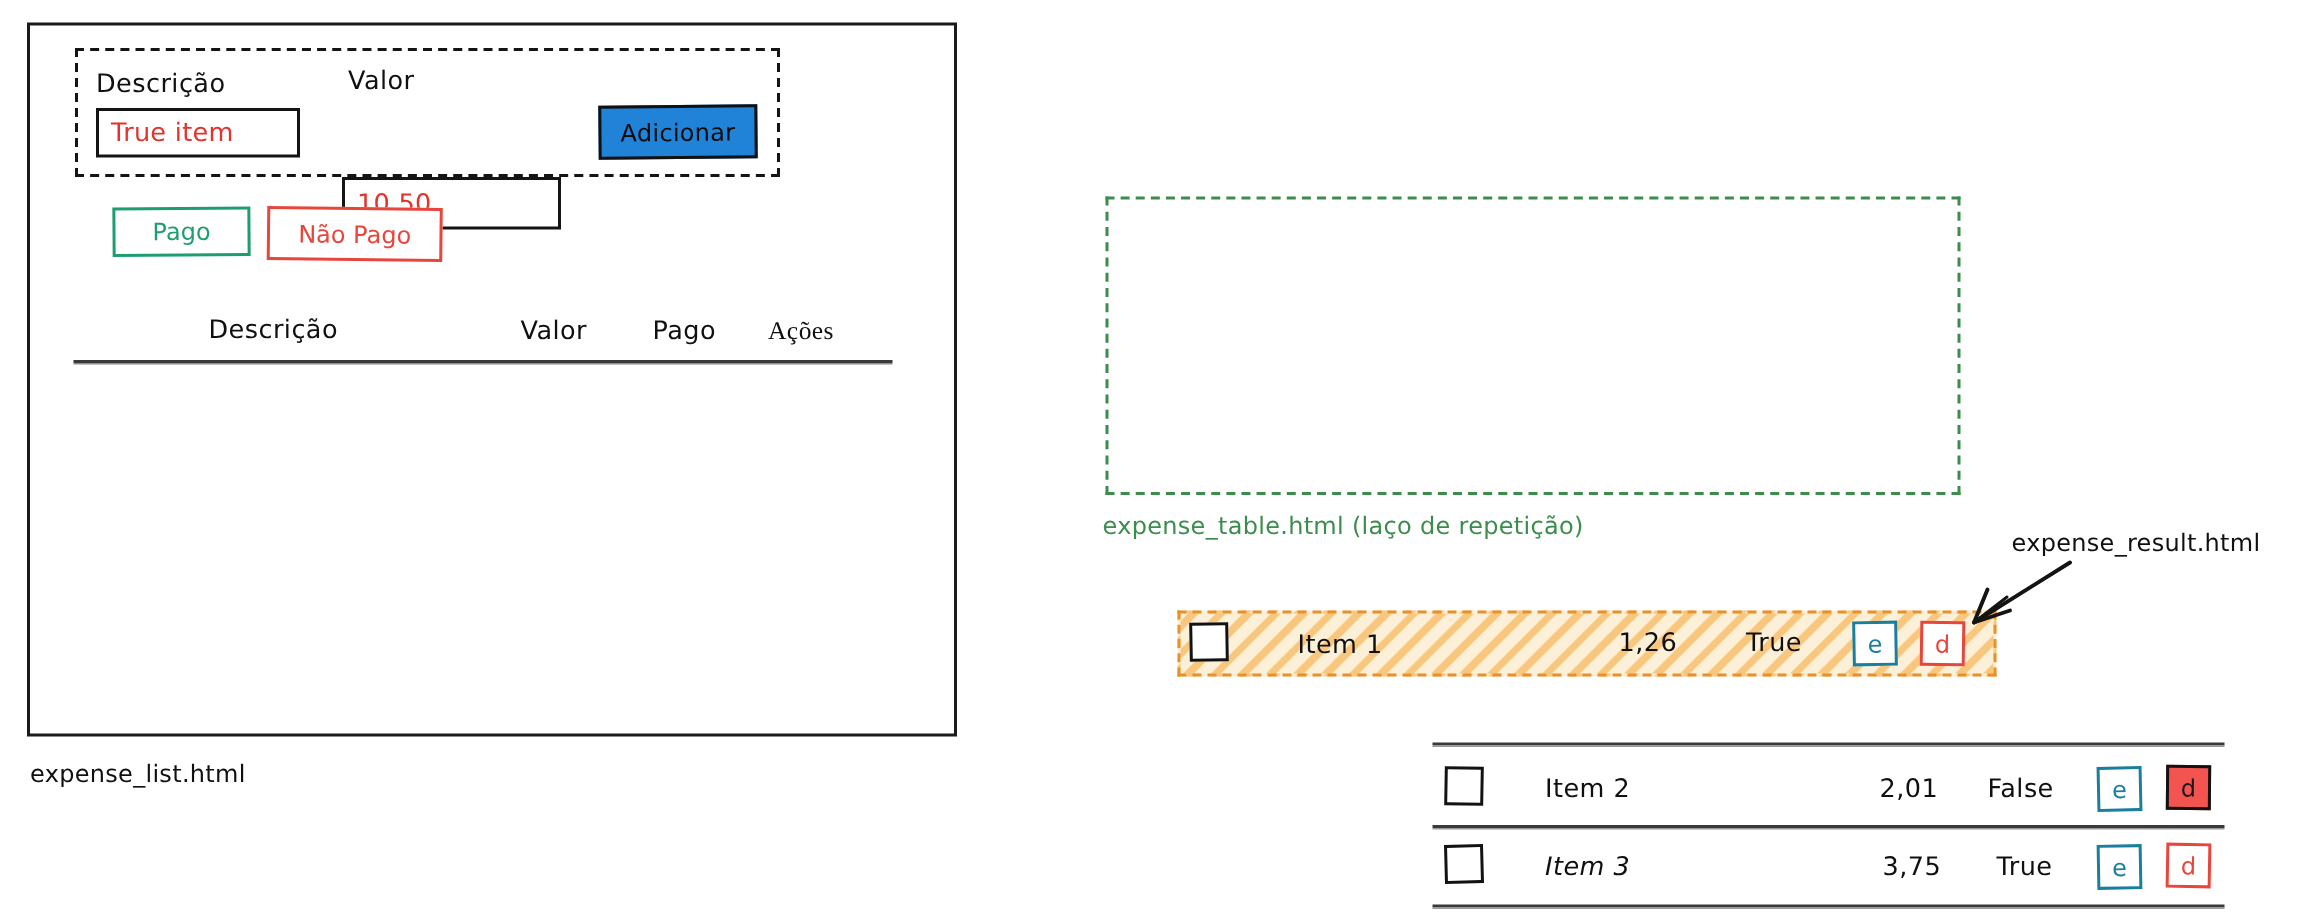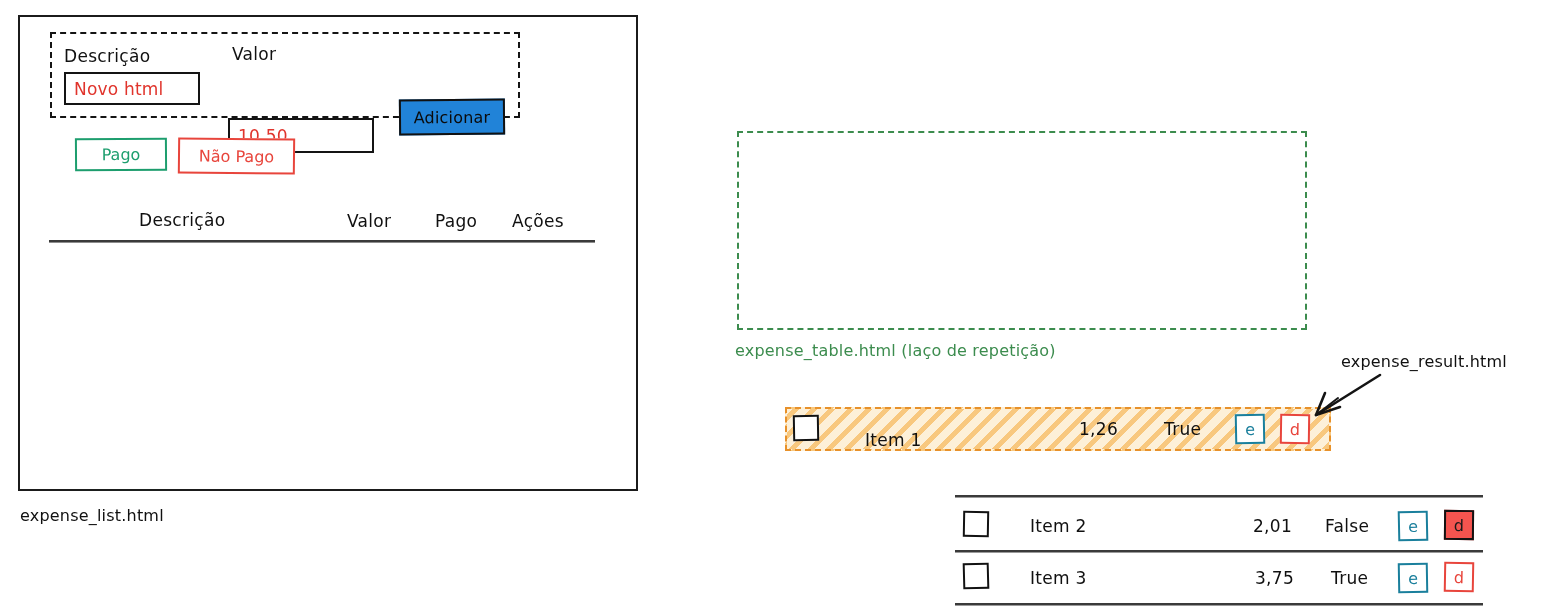--- a/index.html
+++ b/index.html
@@ -37,21 +37,20 @@
   }
   #input-descricao{left:64px;top:72px;width:136px;height:33px;}
   #input-valor{left:228px;top:70px;width:146px;height:35px;margin-top:48px;}
 
   #btn-adicionar{
     left:399px;top:70px;width:106px;height:36px;
     background:#2183d8;border:2.2px solid #111111;box-sizing:border-box;
     display:flex;align-items:center;justify-content:center;
     color:#0b0b0b;font-size:16px;letter-spacing:.2px;
     transform:rotate(-0.5deg);
-    margin-top:29px;
   }
 
   #btn-pago{
     left:75px;top:138px;width:92px;height:33px;
     border:2.2px solid #1d9e6e;box-sizing:border-box;background:#fff;
     display:flex;align-items:center;justify-content:center;
     color:#1d9e6e;font-size:16px;transform:rotate(-0.4deg);
   }
   #btn-nao-pago{
     left:178px;top:138px;width:117px;height:36px;
@@ -60,21 +59,21 @@
     color:#e8453c;font-size:16px;transform:rotate(0.6deg);
   }
 
   
   .th{
     position:absolute;font-size:17px;color:#101010;letter-spacing:.3px;
   }
   #th-descricao{left:139px;top:210px;}
   #th-valor{left:347px;top:211px;}
   #th-pago{left:435px;top:211px;}
-  #th-acoes{left:512px;top:211px;}
+  #th-acoes{left:512px;top:211px;font-family:Liberation Serif, serif;}
   #left-head-rule{
     left:49px;top:240px;width:546px;height:0;
     border-top:2.2px solid #3a3a3a;border-bottom:1.4px solid #8d8d8d;
   }
 
   #label-expense-list{
     left:20px;top:506px;font-size:16px;color:#101010;letter-spacing:.2px;
   }
 
   
@@ -90,21 +89,21 @@
   #result-row{
     left:785px;top:407px;width:546px;height:44px;
     border:2.2px dashed #e8912a;box-sizing:border-box;
     background:
       repeating-linear-gradient(-45deg,
         rgba(245,170,60,.58) 0px, rgba(245,170,60,.58) 5px,
         rgba(255,255,255,0) 5px, rgba(255,255,255,0) 13px),
       #fdf0d8;
   }
   .rowcell{position:absolute;font-size:17px;color:#101010;letter-spacing:.3px;}
-  #res-desc{left:865px;top:430px;}
+  #res-desc{left:865px;top:420px;}
   #res-valor{left:1079px;top:419px;}
   #res-pago{left:1164px;top:419px;}
 
   .checkbox{
     position:absolute;width:26px;height:26px;background:#ffffff;
     border:2.4px solid #121212;box-sizing:border-box;
   }
   #res-checkbox{left:793px;top:415px;transform:rotate(-1deg);}
 
   .minibtn{
@@ -130,38 +129,38 @@
   #rule-b{top:550px;border-top:2.4px solid #3a3a3a;border-bottom:1.4px solid #9a9a9a;}
   #rule-c{top:603px;border-top:2.4px solid #3a3a3a;border-bottom:1.4px solid #9a9a9a;}
 
   .r2-checkbox{left:963px;top:511px;transform:rotate(1deg);}
   .r3-checkbox{left:963px;top:563px;transform:rotate(-1.5deg);}
   #r2-desc{left:1030px;top:516px;}
   #r2-valor{left:1253px;top:516px;}
   #r2-pago{left:1325px;top:516px;}
   #r2-edit{left:1398px;top:511px;transform:rotate(-1.2deg);}
   #r2-del{left:1444px;top:510px;transform:rotate(0.5deg);}
-  #r3-desc{left:1030px;top:568px;}
+  #r3-desc{left:1030px;top:568px;font-style:italic;}
   #r3-valor{left:1255px;top:568px;}
   #r3-pago{left:1331px;top:568px;}
   #r3-edit{left:1398px;top:563px;transform:rotate(-1deg);}
   #r3-del{left:1444px;top:562px;transform:rotate(1deg);}
 </style>
 </head>
 <body>
 
 <div class="wire" id="left-panel"></div>
 
 <div class="wire" id="form-group"></div>
 
 <div class="wire fieldlabel" id="label-descricao">Descrição</div>
 <div class="wire fieldlabel" id="label-valor">Valor</div>
 
 <div class="wire textbox" id="input-descricao">
-  <span>Novo html</span>
+  <span>True item</span>
 </div>
 <div class="wire textbox" id="input-valor">
   <span>10,50</span>
 </div>
 
 <div class="wire" id="btn-adicionar">Adicionar</div>
 
 <div class="wire" id="btn-pago">Pago</div>
 <div class="wire" id="btn-nao-pago">Não Pago</div>
 

